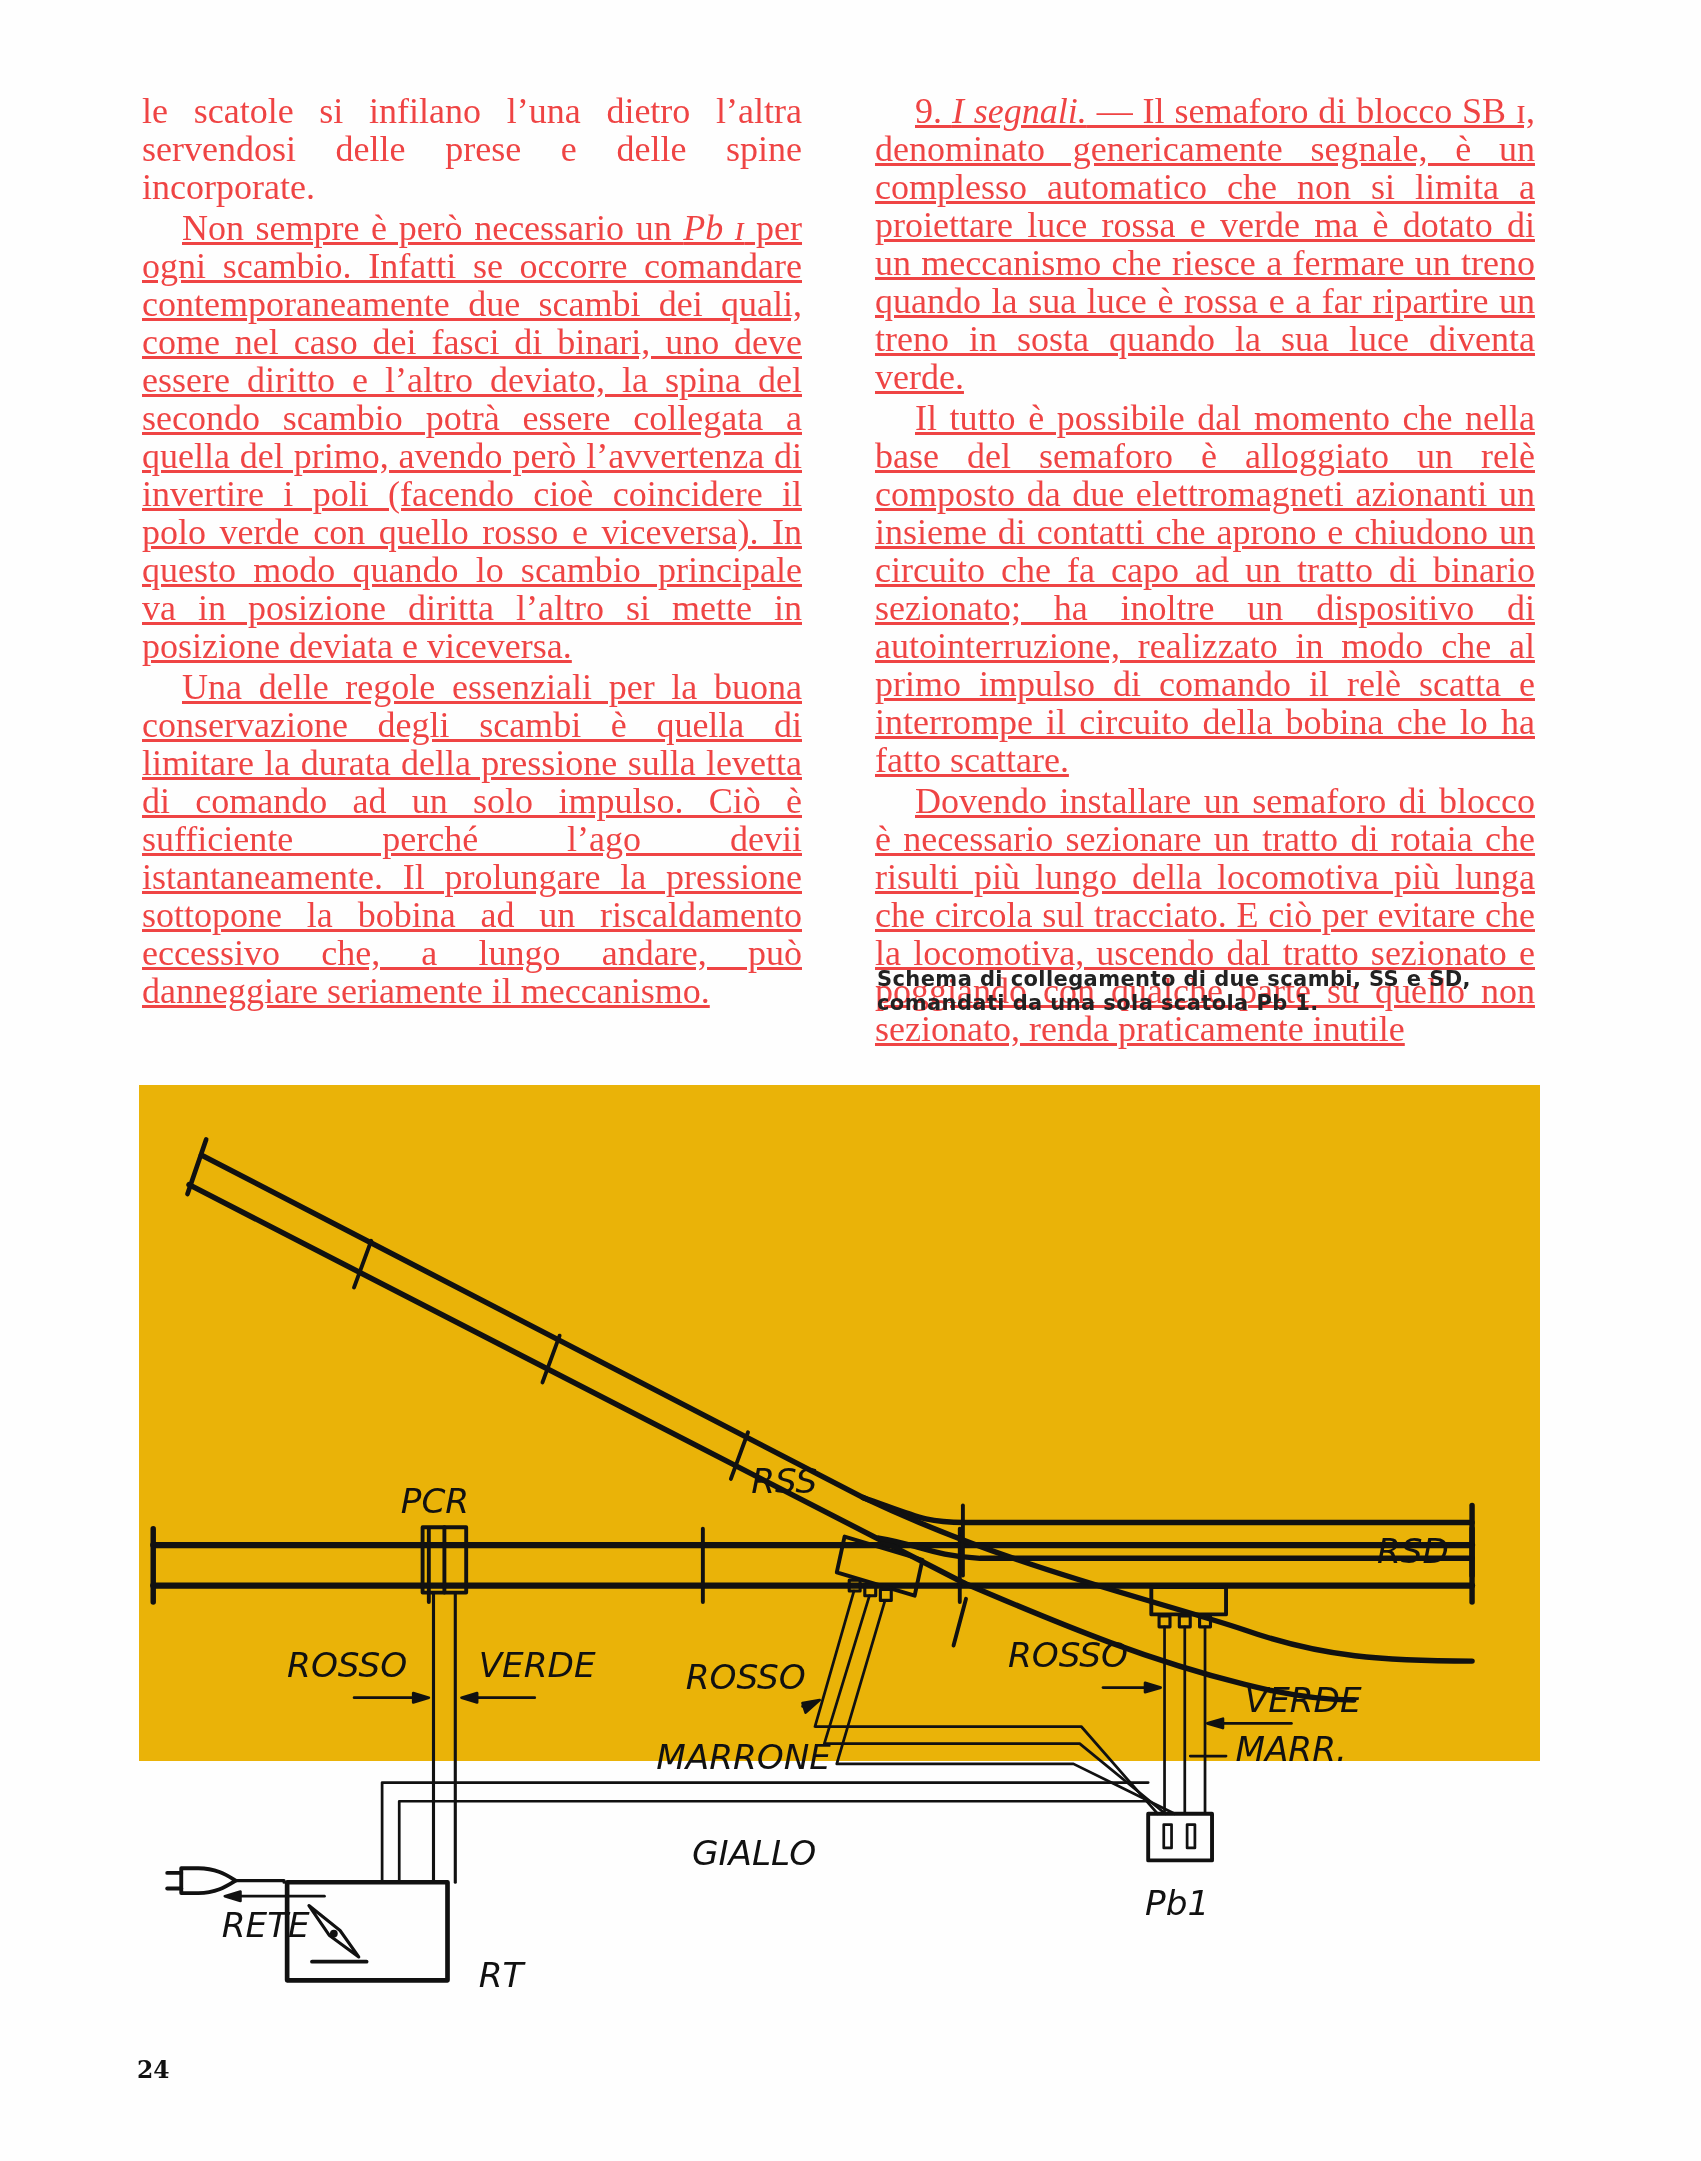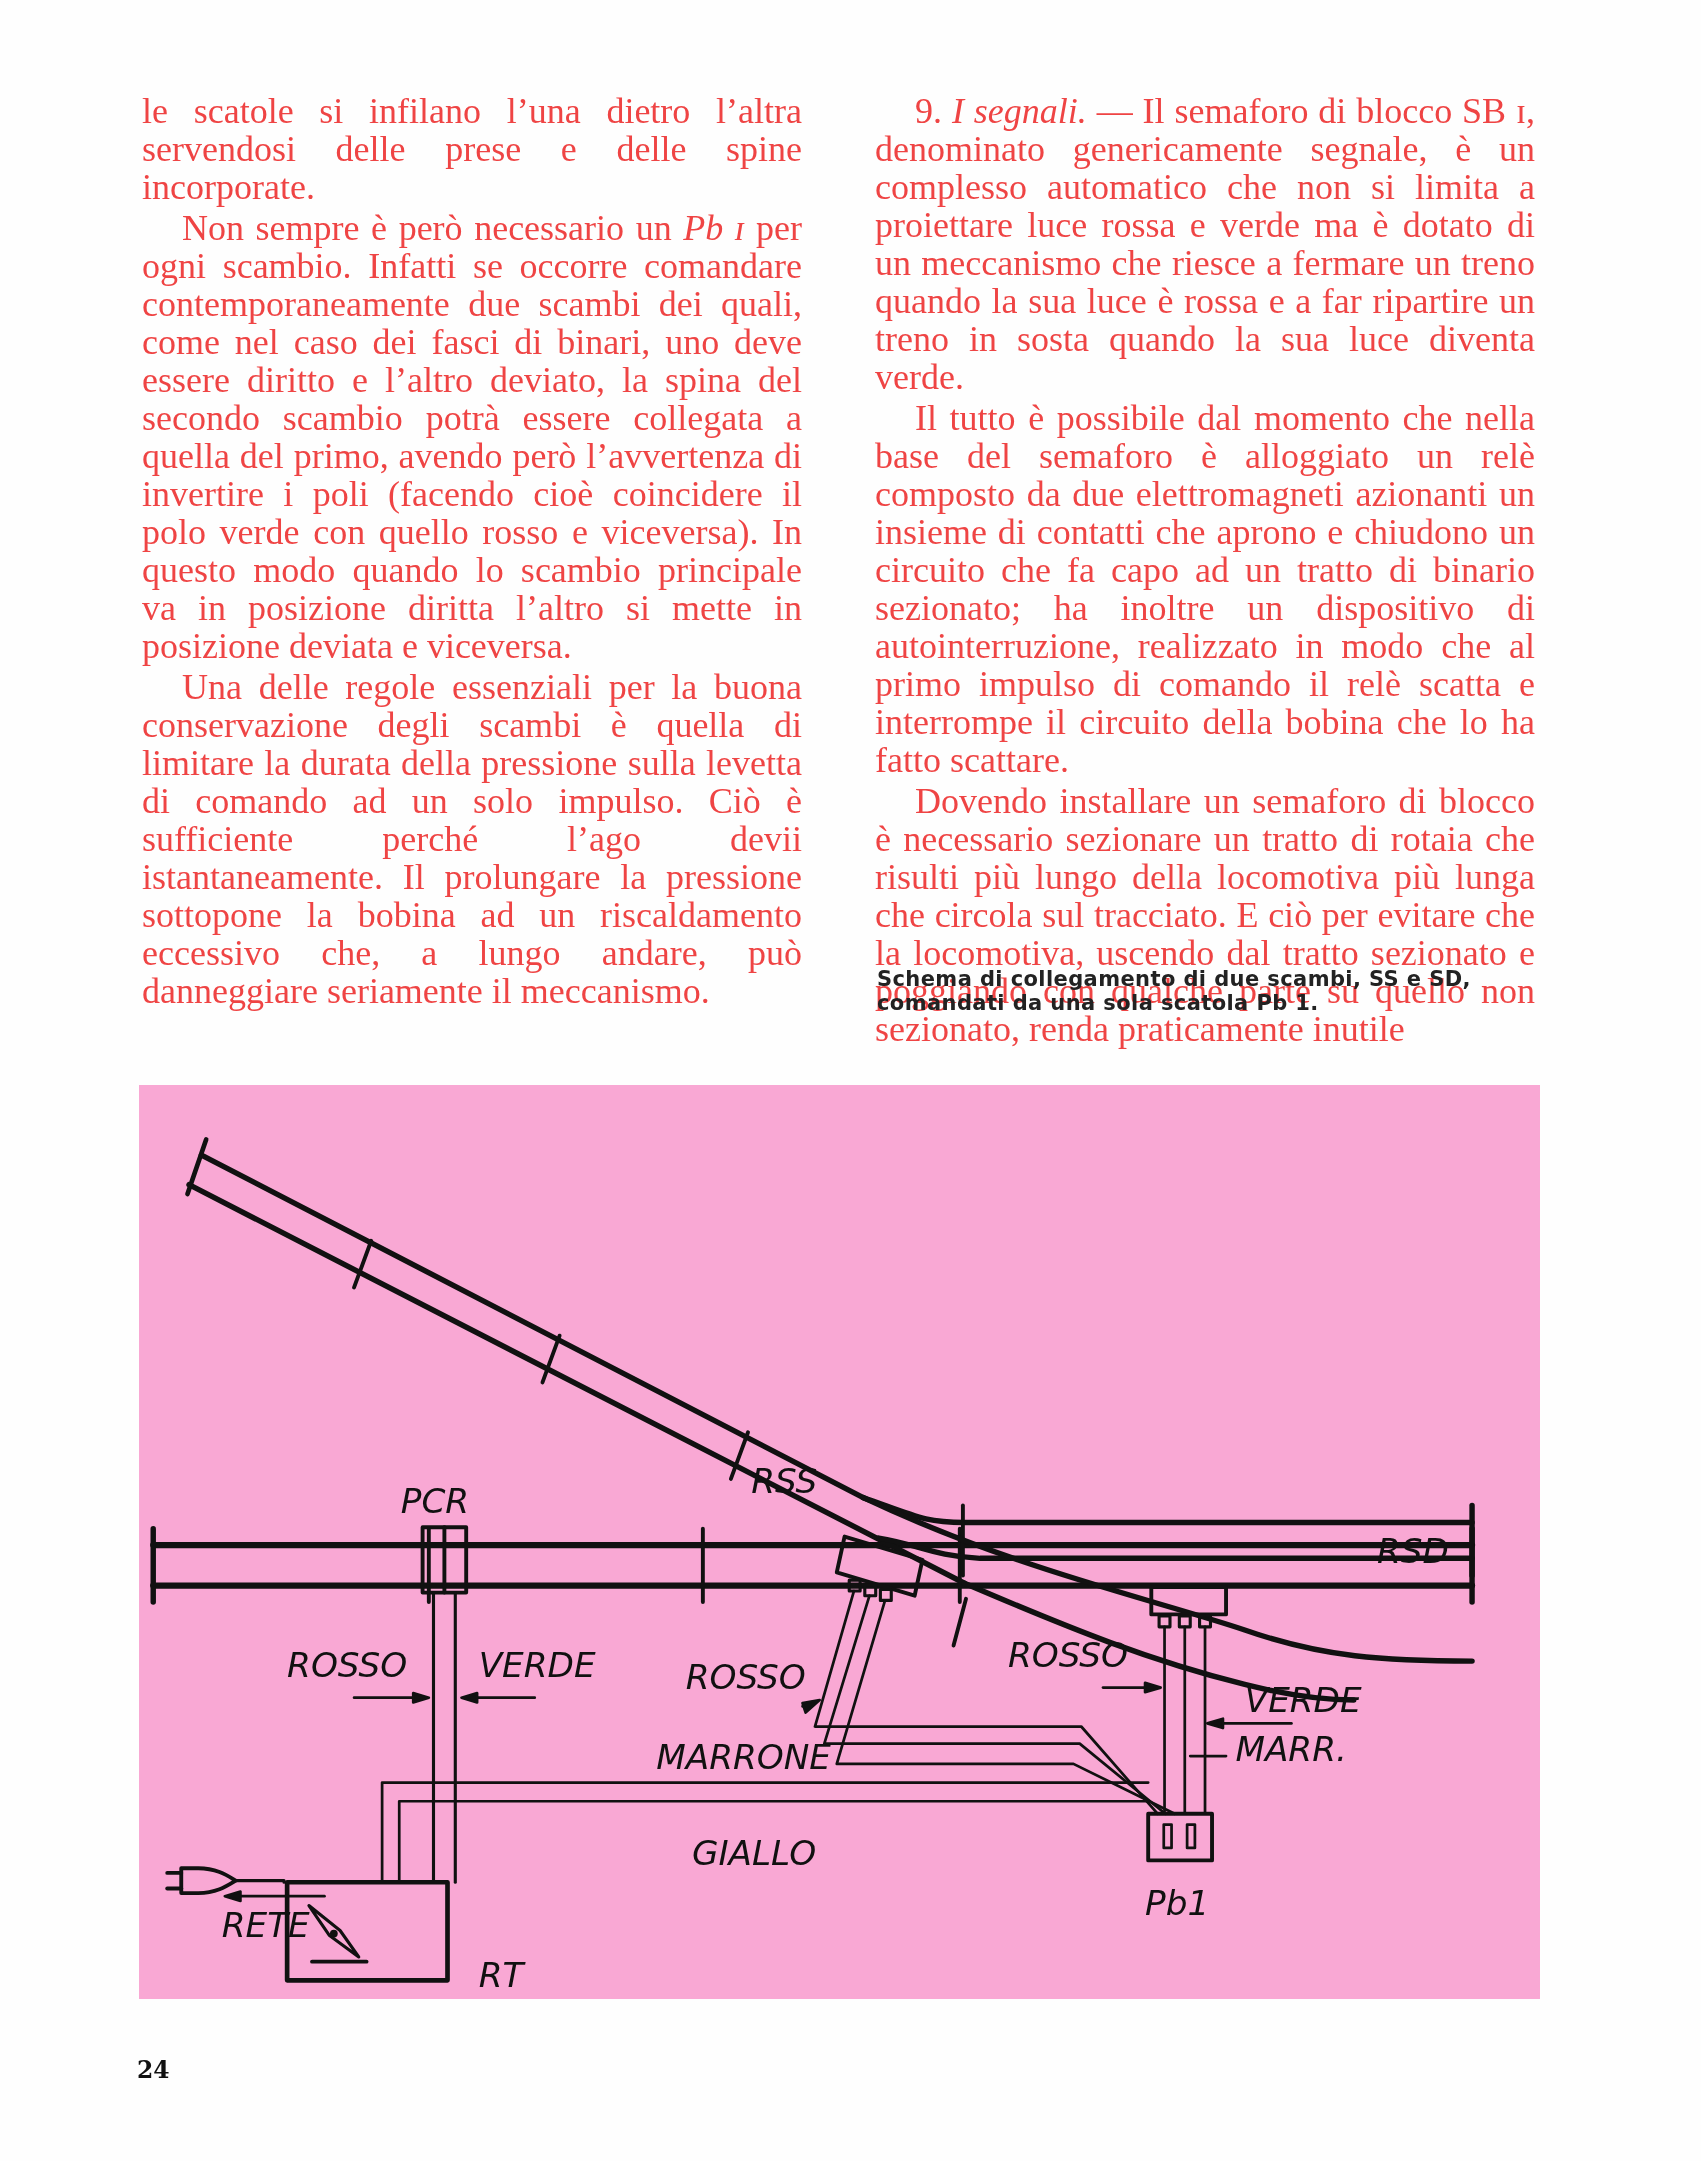--- a/index.html
+++ b/index.html
@@ -7,31 +7,31 @@
   .page { position: absolute; left: 0; top: 0; width: 1701px; height: 2161px; background: #fefefe; }
   .col {
     position: absolute; top: 92px; width: 660px;
     font-family: "Liberation Serif", "DejaVu Serif", serif;
     font-size: 36px; line-height: 38px; color: #ef4444;
     text-align: justify; text-align-last: auto; hyphens: manual;
   }
   .col-left { left: 142px; }
   .col-right { left: 875px; }
   .col p { margin: 0 0 3.1px 0; }
-  .col p.indent { text-indent: 40px; }
+  .col p.indent { text-indent: 40px; text-decoration: underline; }
   .col p .it { font-style: italic; }
   .caption {
     position: absolute; left: 877px; top: 967px; width: 662px;
     font-family: "DejaVu Sans", "Liberation Sans", sans-serif;
     font-size: 21px; line-height: 24px; font-weight: bold; color: #222;
     letter-spacing: 0.4px;
   }
   .figure {
-    position: absolute; left: 139px; top: 1085px; width: 1401px; height: 914px;
-    background: #f9a8d4;
+    position: absolute; left: 139px; top: 1085px; width: 1401px; height: 676px;
+    background: #eab308;
   }
   .figure svg { position: absolute; left: 0; top: 0; width: 1401px; height: 914px; }
   .lbl {
     font-family: "DejaVu Sans", "Liberation Sans", sans-serif;
     font-style: italic; font-size: 44px; fill: #111;
   }
   .page-number {
     position: absolute; left: 137px; top: 2056px;
     font-family: "DejaVu Serif", "Liberation Serif", serif;
     font-weight: bold; font-size: 23.4px; color: #111;

